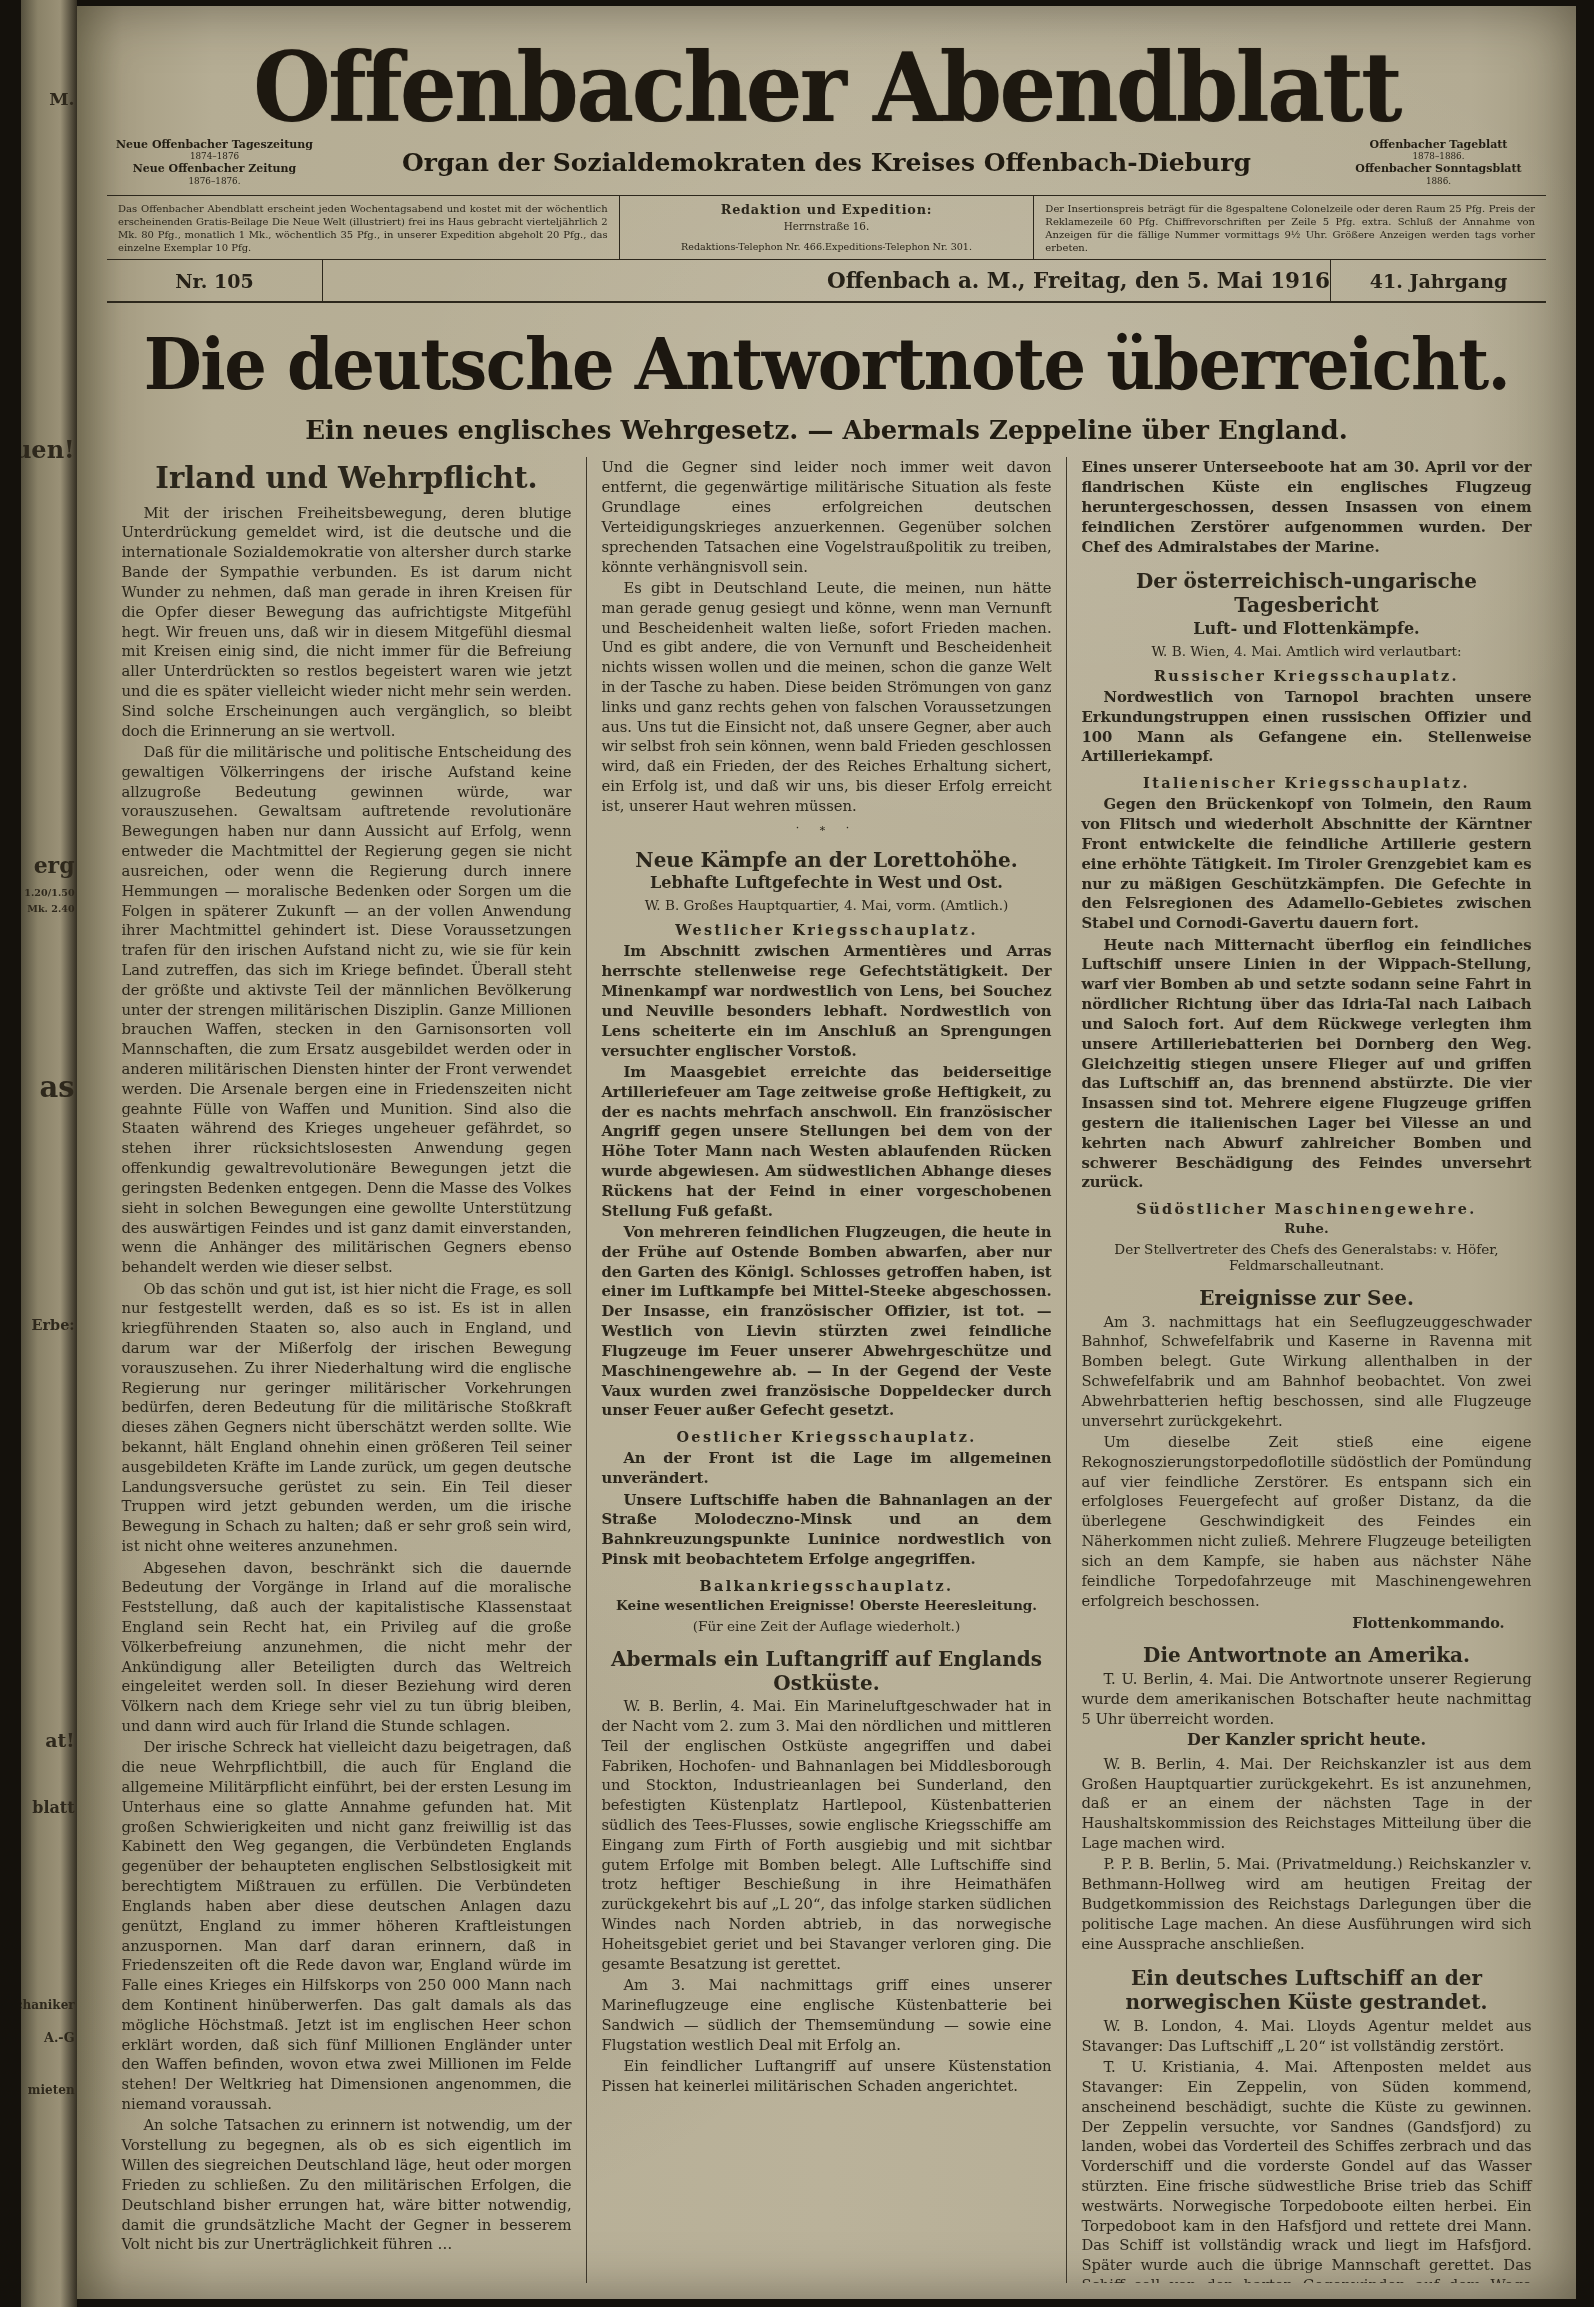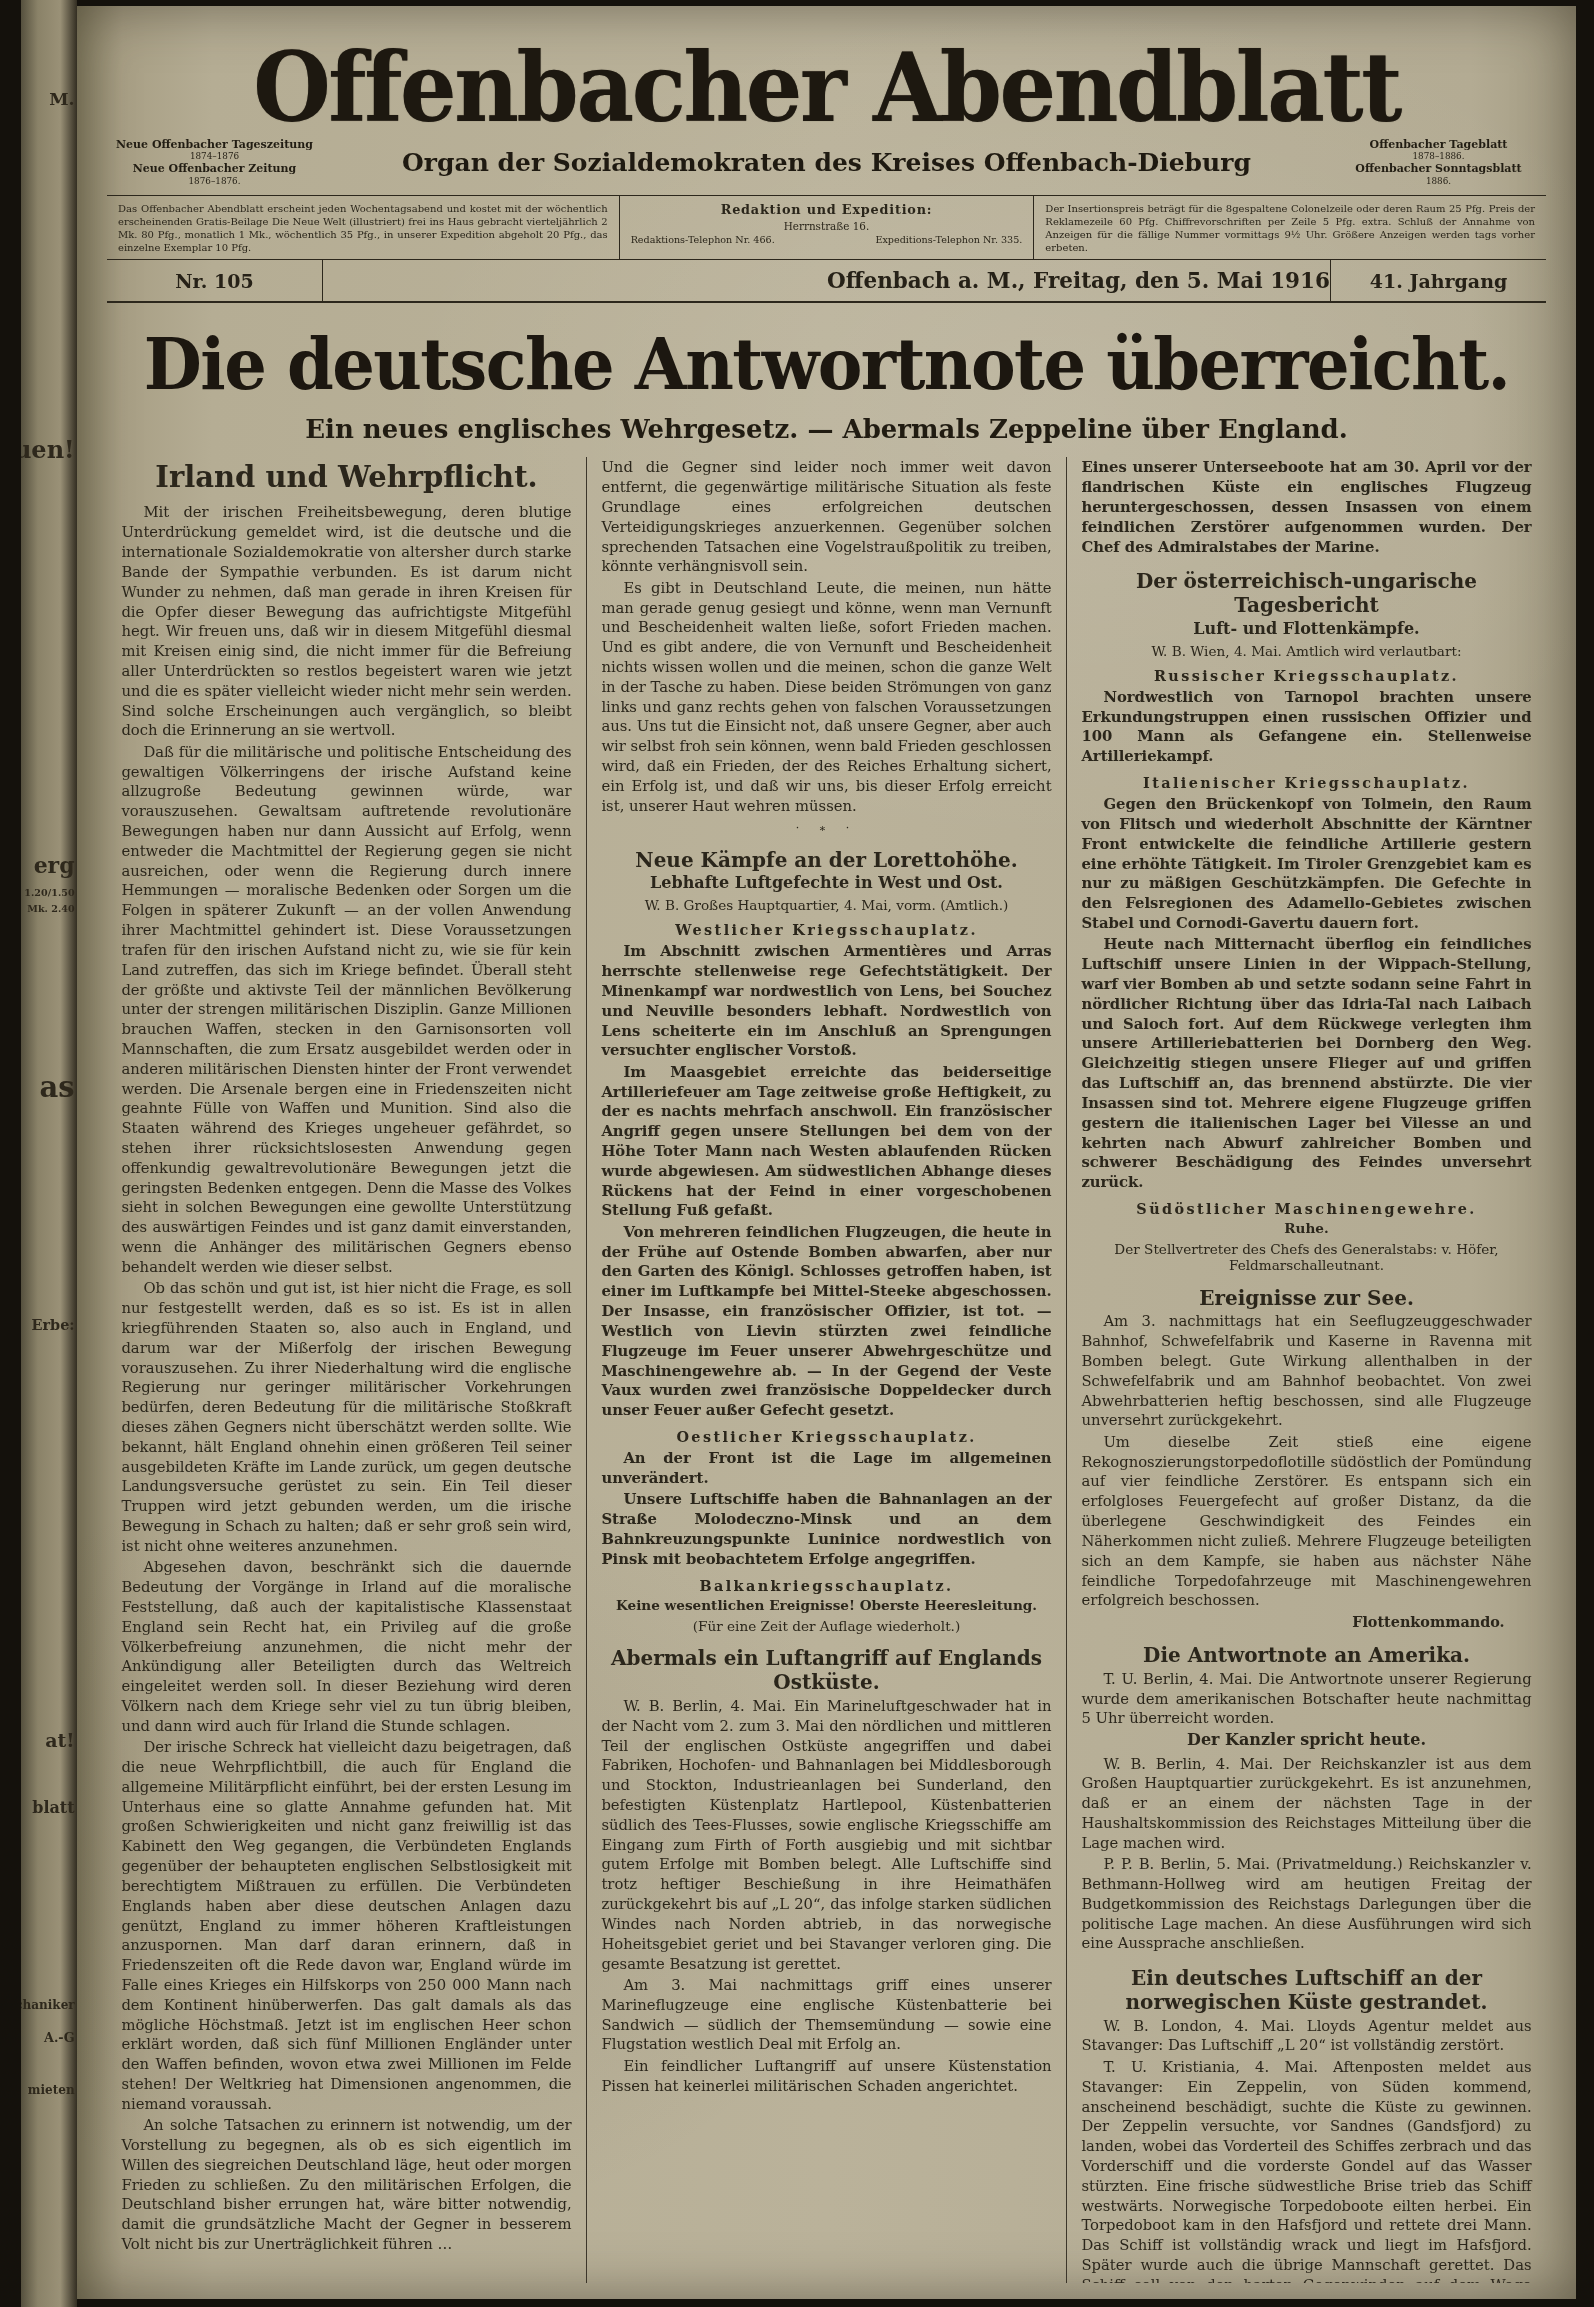--- a/index.html
+++ b/index.html
@@ -28,21 +28,21 @@
   .mast-side .yrs{font-size:8.8px;font-weight:normal;}
   .subtitle{flex:1;text-align:center;font-size:25px;font-weight:bold;color:#1f1a11;}
   
   .infobar{display:flex;border-top:1.6px solid #2c271c;border-bottom:1.6px solid #2c271c;margin-top:8px;}
   .infocell{font-size:10px;line-height:1.3;padding:5.6px 11px;text-align:justify;color:#2a251a;}
   .infocell.left{flex:1.25;border-right:0.8px solid #2c271c;}
   .infocell.center{flex:1;text-align:center;border-right:0.8px solid #2c271c;}
   .infocell.right{flex:1.25;}
   .infocell .ctitle{font-weight:bold;font-size:12.8px;letter-spacing:0.8px;}
   .infocell .cline{font-size:10.4px;margin-top:1.6px;}
-  .tel-pair{display:flex;justify-content:space-between;margin-top:1px;font-size:9.6px;}
+  .tel-pair{display:flex;justify-content:center;margin-top:8px;font-size:9.6px;}
   
   .daterow{display:flex;align-items:center;border-bottom:2.4px solid #2c271c;height:41px;}
   .d-issue{width:215px;font-weight:bold;font-size:19px;text-align:center;border-right:0.8px solid #2c271c;height:100%;display:flex;align-items:center;justify-content:center;}
   .d-date{flex:1;font-weight:bold;font-size:21.5px;text-align:right;}
   .d-vol{width:215px;font-weight:bold;font-size:19px;text-align:center;border-left:0.8px solid #2c271c;height:100%;display:flex;align-items:center;justify-content:center;}
   
   .headline{font-size:67px;font-weight:bold;text-align:center;letter-spacing:-1.6px;
             padding:21px 0 3.2px;color:#1c1710;transform:scaleY(1.05);}
   .deck{font-size:26px;font-weight:bold;text-align:center;padding:8px 0 12.8px;color:#211c12;}
   
@@ -100,21 +100,21 @@
       </div>
     </div>
 
     <div class="infobar">
       <div class="infocell left">Das Offenbacher Abendblatt erscheint jeden Wochentagsabend und kostet mit der wöchentlich erscheinenden Gratis-Beilage Die Neue Welt (illustriert) frei ins Haus gebracht vierteljährlich 2 Mk. 80 Pfg., monatlich 1 Mk., wöchentlich 35 Pfg., in unserer Expedition abgeholt 20 Pfg., das einzelne Exemplar 10 Pfg.</div>
       <div class="infocell center">
         <div class="ctitle">Redaktion und Expedition:</div>
         <div class="cline">Herrnstraße 16.</div>
         <div class="tel-pair">
           <span>Redaktions-Telephon Nr. 466.</span>
-          <span>Expeditions-Telephon Nr. 335.</span>
+          <span>Expeditions-Telephon Nr. 301.</span>
         </div>
       </div>
       <div class="infocell right">Der Insertionspreis beträgt für die 8gespaltene Colonelzeile oder deren Raum 25 Pfg. Preis der Reklamezeile 60 Pfg. Chiffrevorschriften per Zeile 5 Pfg. extra. Schluß der Annahme von Anzeigen für die fällige Nummer vormittags 9½ Uhr. Größere Anzeigen werden tags vorher erbeten.</div>
     </div>
 
     <div class="daterow">
       <div class="d-issue">Nr. 105</div>
       <div class="d-date">Offenbach a. M., Freitag, den 5. Mai 1916</div>
       <div class="d-vol">41. Jahrgang</div>
     </div>

